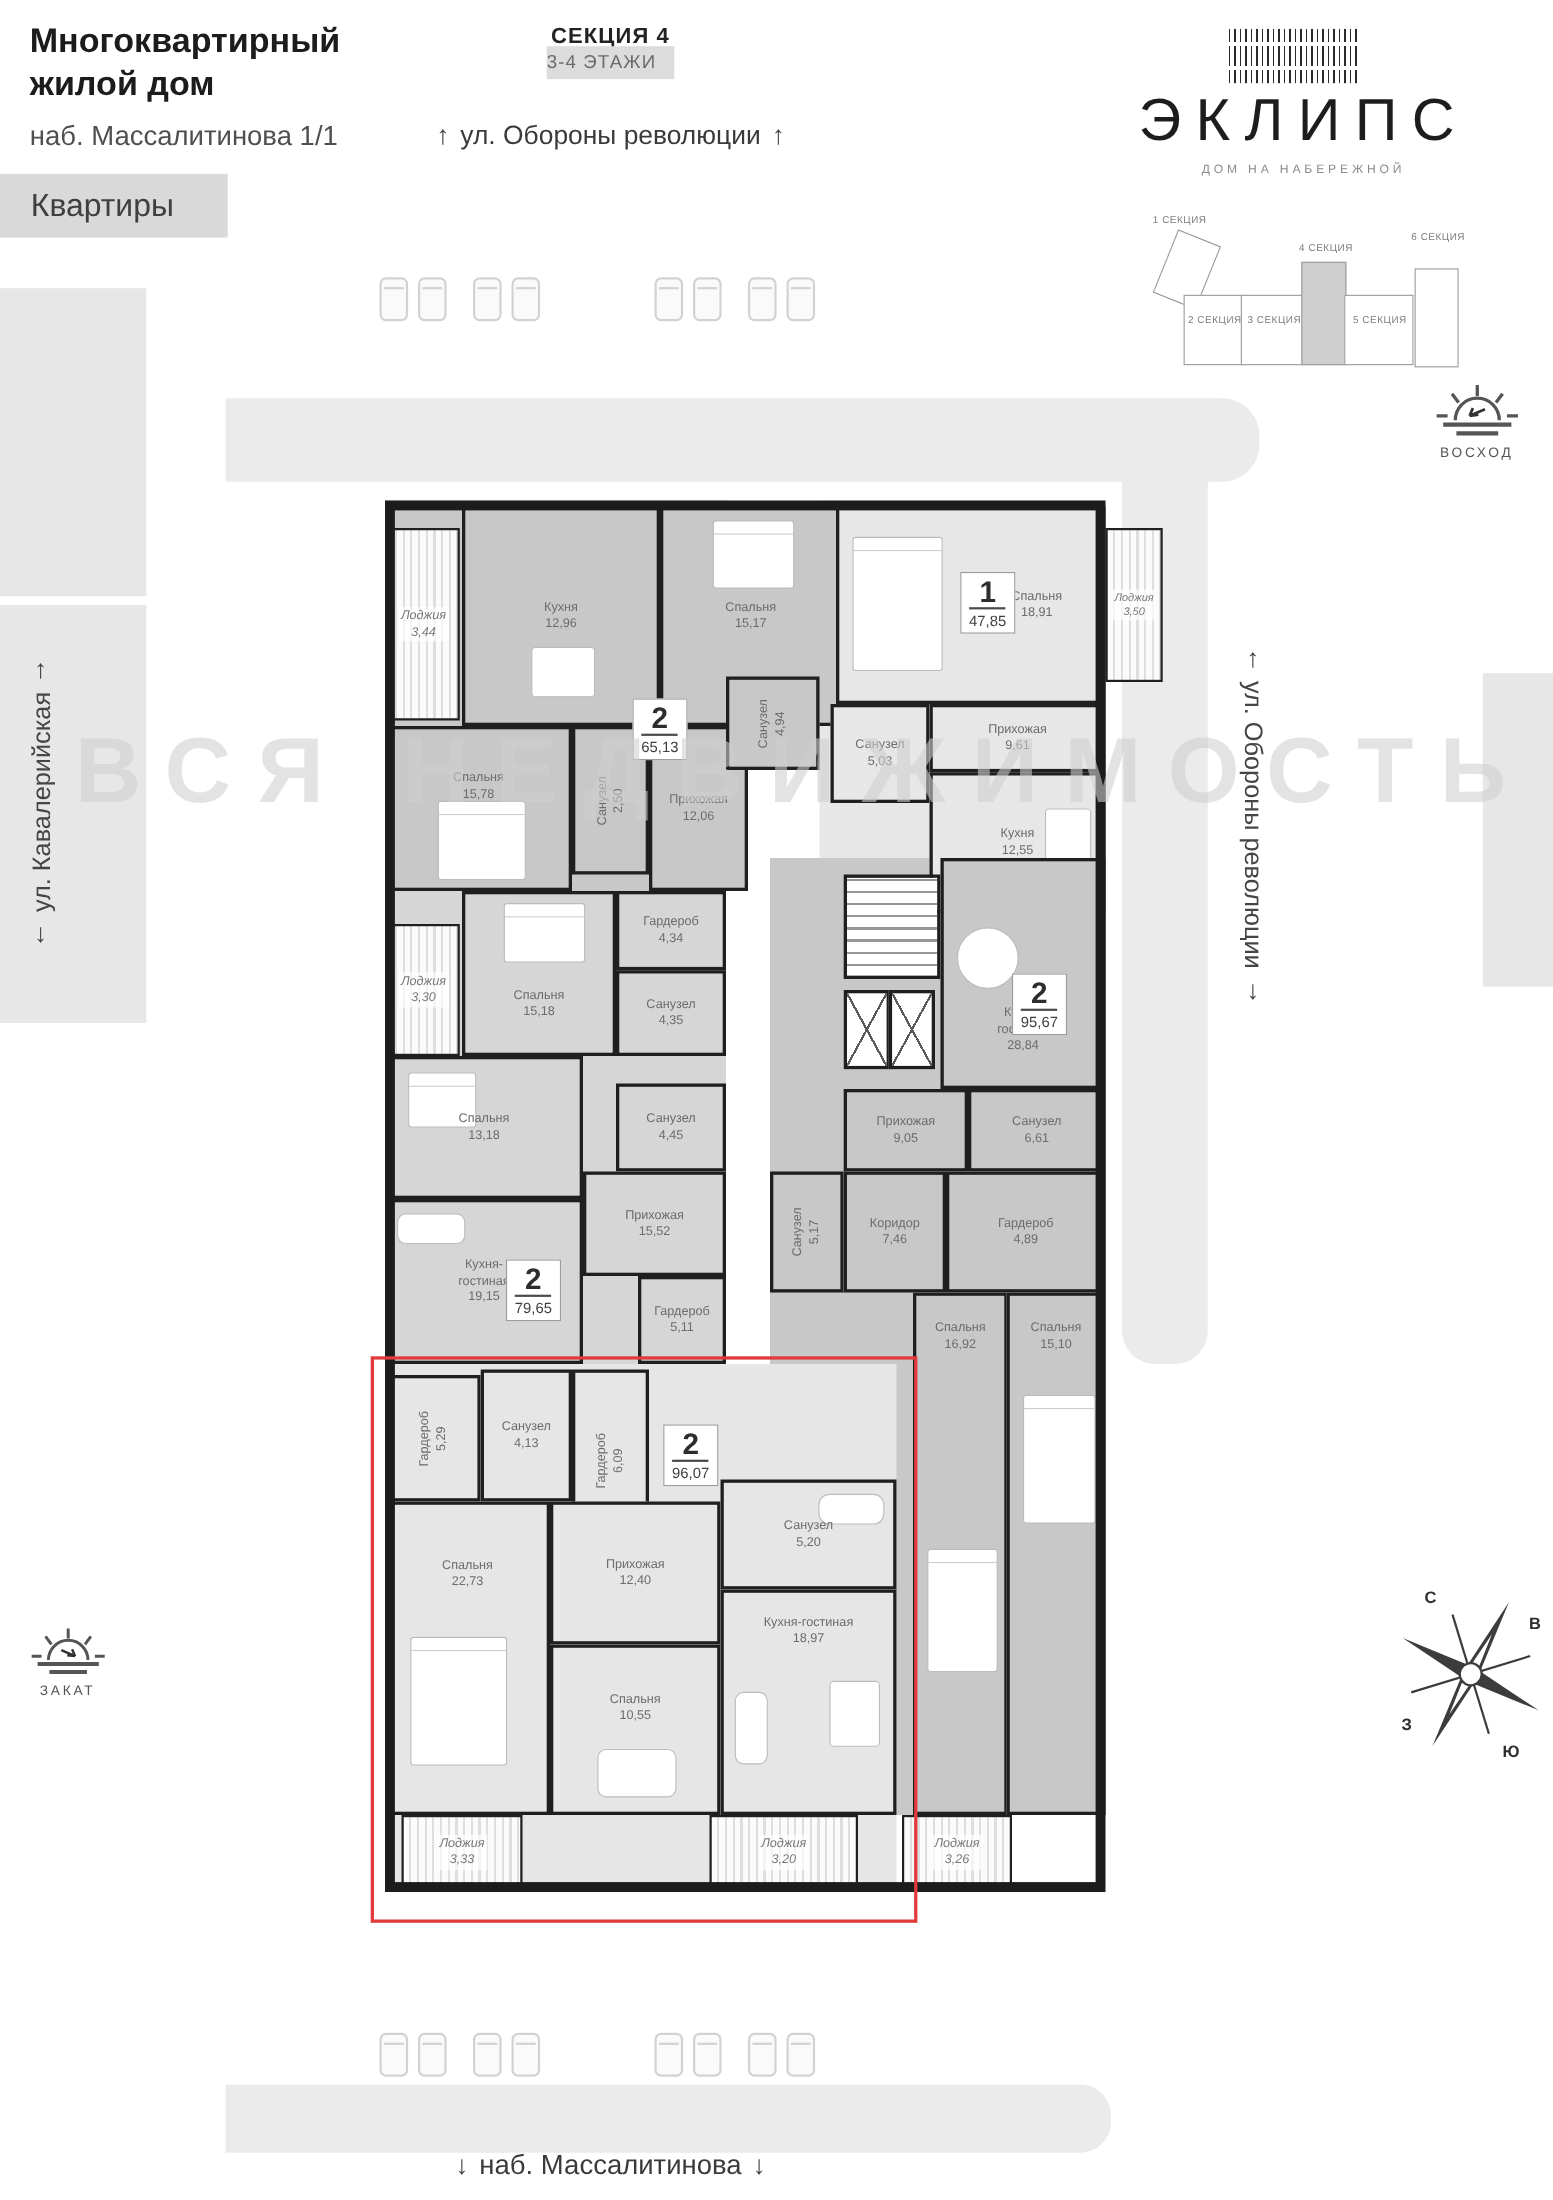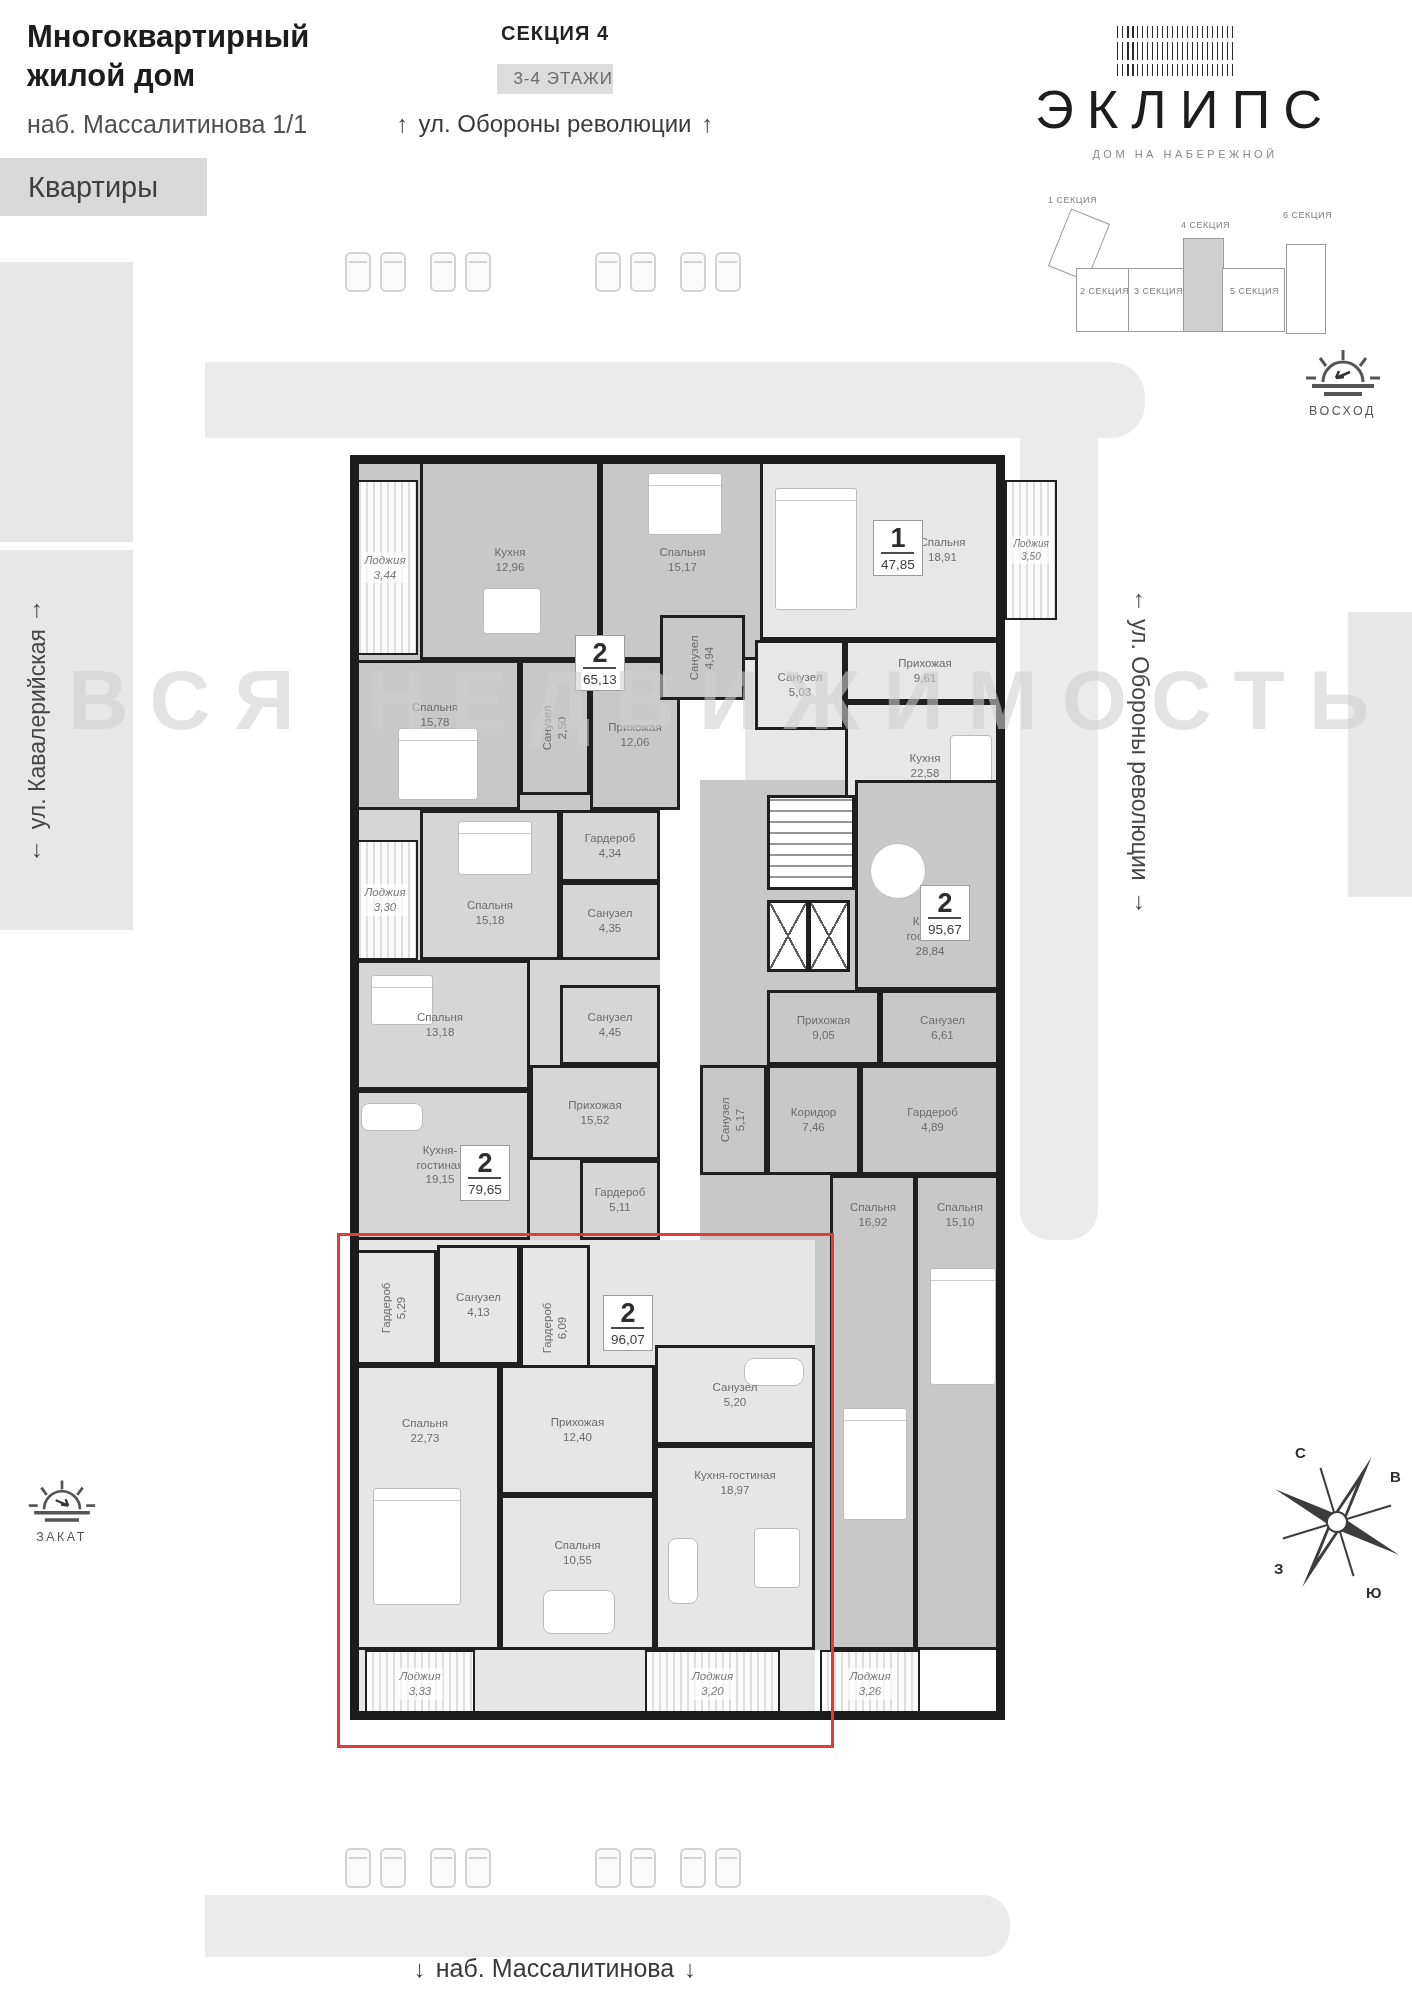--- a/index.html
+++ b/index.html
@@ -5,22 +5,22 @@
   html,body{margin:0;padding:0}
   body{width:1412px;height:2000px;position:relative;background:#fff;overflow:hidden;
        font-family:"Liberation Sans",sans-serif;color:#222}
   .abs{position:absolute}
   
   .title{left:27px;top:18px;font-size:31px;font-weight:bold;line-height:1.25;color:#1c1c1c}
   .address{left:27px;top:110px;font-size:25px;color:#4f4f4f}
   .flats-btn{left:0;top:158px;width:207px;height:58px;background:#d9d9d9;color:#3f3f3f;
              font-size:29px;line-height:58px;padding-left:28px;box-sizing:border-box}
   .sec-title{left:430px;top:22px;width:250px;text-align:center;font-size:20px;font-weight:bold;letter-spacing:1px}
-  .floors-badge{left:497px;top:64px;width:116px;height:30px;background:#dcdcdc;color:#6b6b6b;
-                font-size:17px;text-align:right;line-height:30px;letter-spacing:1px}
+  .floors-badge{left:497px;top:42px;width:116px;height:30px;background:#dcdcdc;color:#6b6b6b;
+                font-size:17px;text-align:left;line-height:30px;letter-spacing:1px}
   .street-top{left:355px;top:110px;width:400px;text-align:center;font-size:24px;color:#3a3a3a}
   .street-bottom{left:355px;top:1954px;width:400px;text-align:center;font-size:25px;color:#3a3a3a}
   .thin-arrow{font-weight:400;color:#444;padding:0 10px;font-size:24px}
   .street-side{display:flex;flex-direction:column;align-items:center;gap:6px;color:#454545}
   .street-left{left:6px;top:595px;width:62px;height:380px}
   .street-right{left:1106px;top:585px;width:66px;height:400px}
   .vtext-up{writing-mode:vertical-rl;transform:rotate(180deg);font-size:23px}
   .vtext-down{writing-mode:vertical-rl;font-size:23px}
   
   .logo-art{left:1117px;top:26px;width:120px;height:50px;
@@ -260,21 +260,21 @@
   </div>
   <div class="room" style="left:495px;top:185px;width:160px;height:62px;background:#e7e7e7">
     <div class="rlabel">
         <span class="nm">Прихожая</span>
         <span class="ar">9,61</span>
       </div>
   </div>
   <div class="room" style="left:495px;top:247px;width:160px;height:128px;background:#e7e7e7">
     <div class="rlabel">
         <span class="nm">Кухня</span>
-        <span class="ar">22,58</span>
+        <span class="ar">12,55</span>
       </div>
     <div class="ftr" style="right:10px;top:30px;width:40px;height:56px;border-radius:4px"></div>
   </div>
   <div class="badge" style="left:523px;top:65px">
     <div class="num">1</div>
       <div class="bar">47,85</div>
   </div>
 
   <div class="stairs" style="left:417px;top:340px;width:88px;height:95px"></div>
   <div class="elev" style="left:417px;top:445px;width:42px;height:72px"></div>

